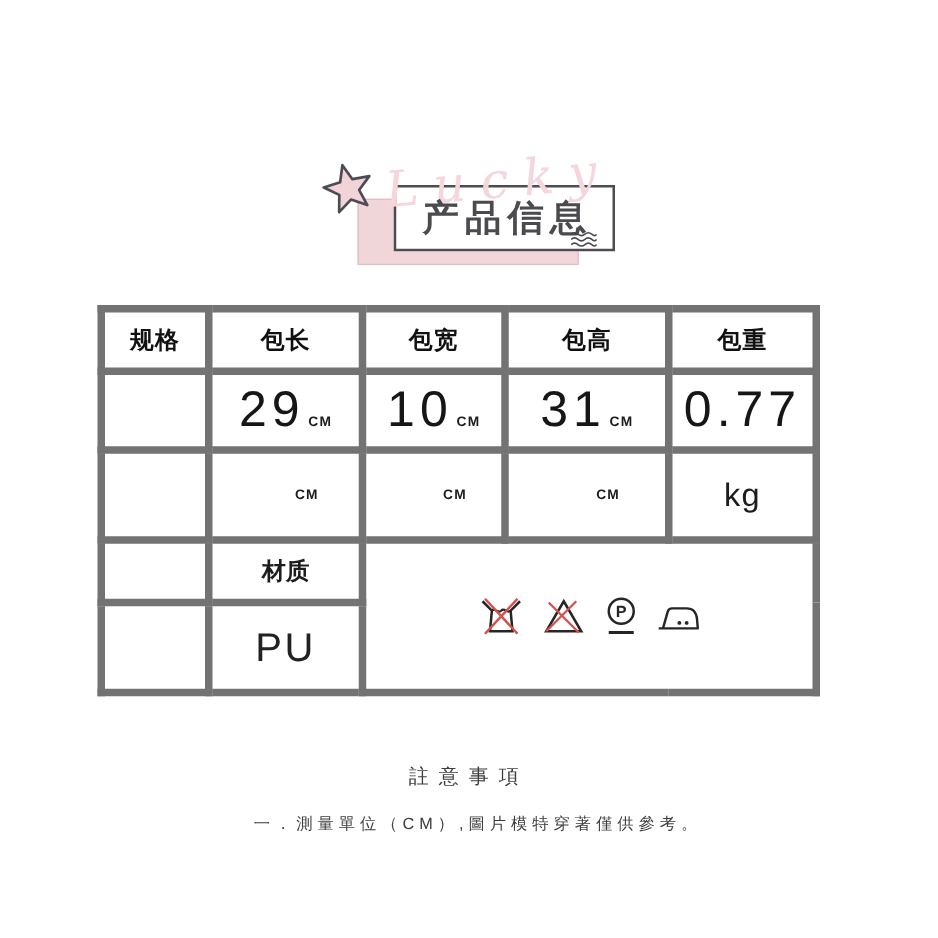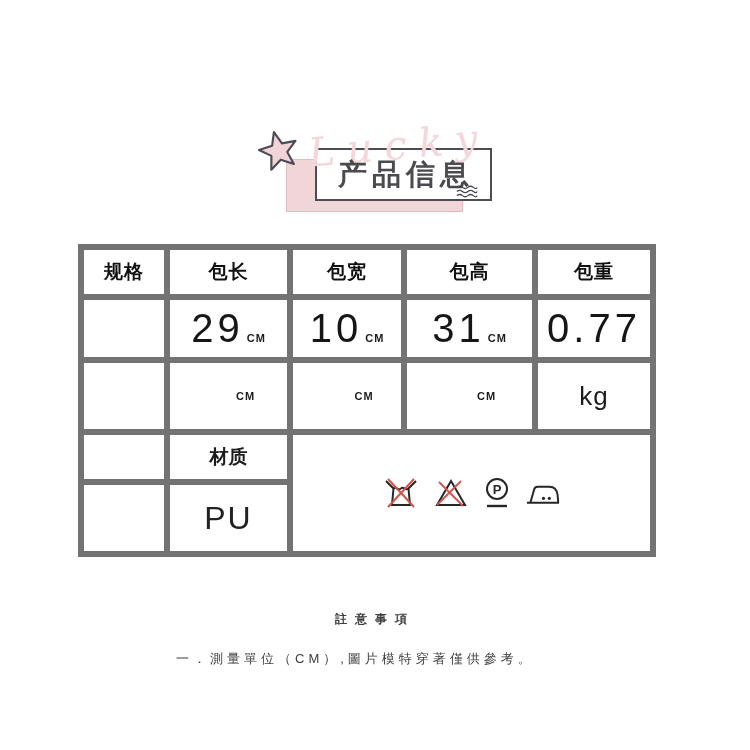--- a/index.html
+++ b/index.html
@@ -51,24 +51,24 @@
   .kg-cell { font-size:26px; font-weight:400; letter-spacing:1px; }
   .mat-label { font-size:19px; font-weight:600; }
   .mat-value { font-size:32px; font-weight:300; letter-spacing:2px; color:#222; }
   .icons-cell .icon-row {
     display:flex; align-items:center; justify-content:center; gap:15px;
   }
 
   
   .notes-title {
     position:absolute; left:0; right:0; top:611px; text-align:center;
-    font-size:12px; font-weight:700; letter-spacing:8px; color:#3d3d3d;
+    font-size:16px; font-weight:400; letter-spacing:8px; color:#3d3d3d;
   }
   .notes-list {
-    position:absolute; left:176px; top:648px;
+    position:absolute; left:203px; top:648px;
     font-size:13px; font-weight:500; letter-spacing:4px;
     color:#3d3d3d; line-height:22.5px; white-space:nowrap;
   }
 </style>
 </head>
 <body>
 
 <div class="canvas">
 
   <div class="badge-shadow"></div>

